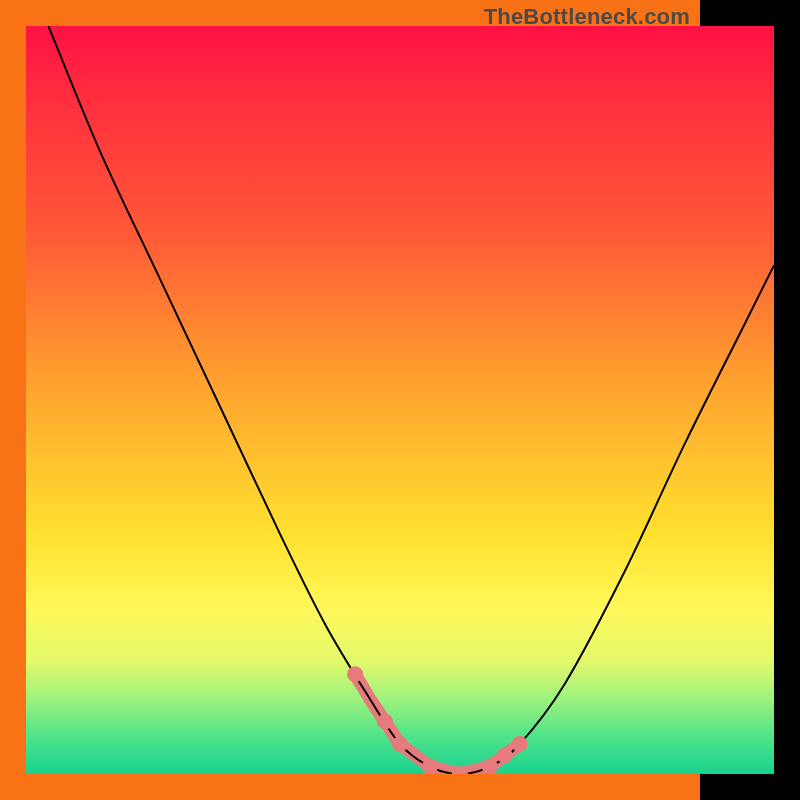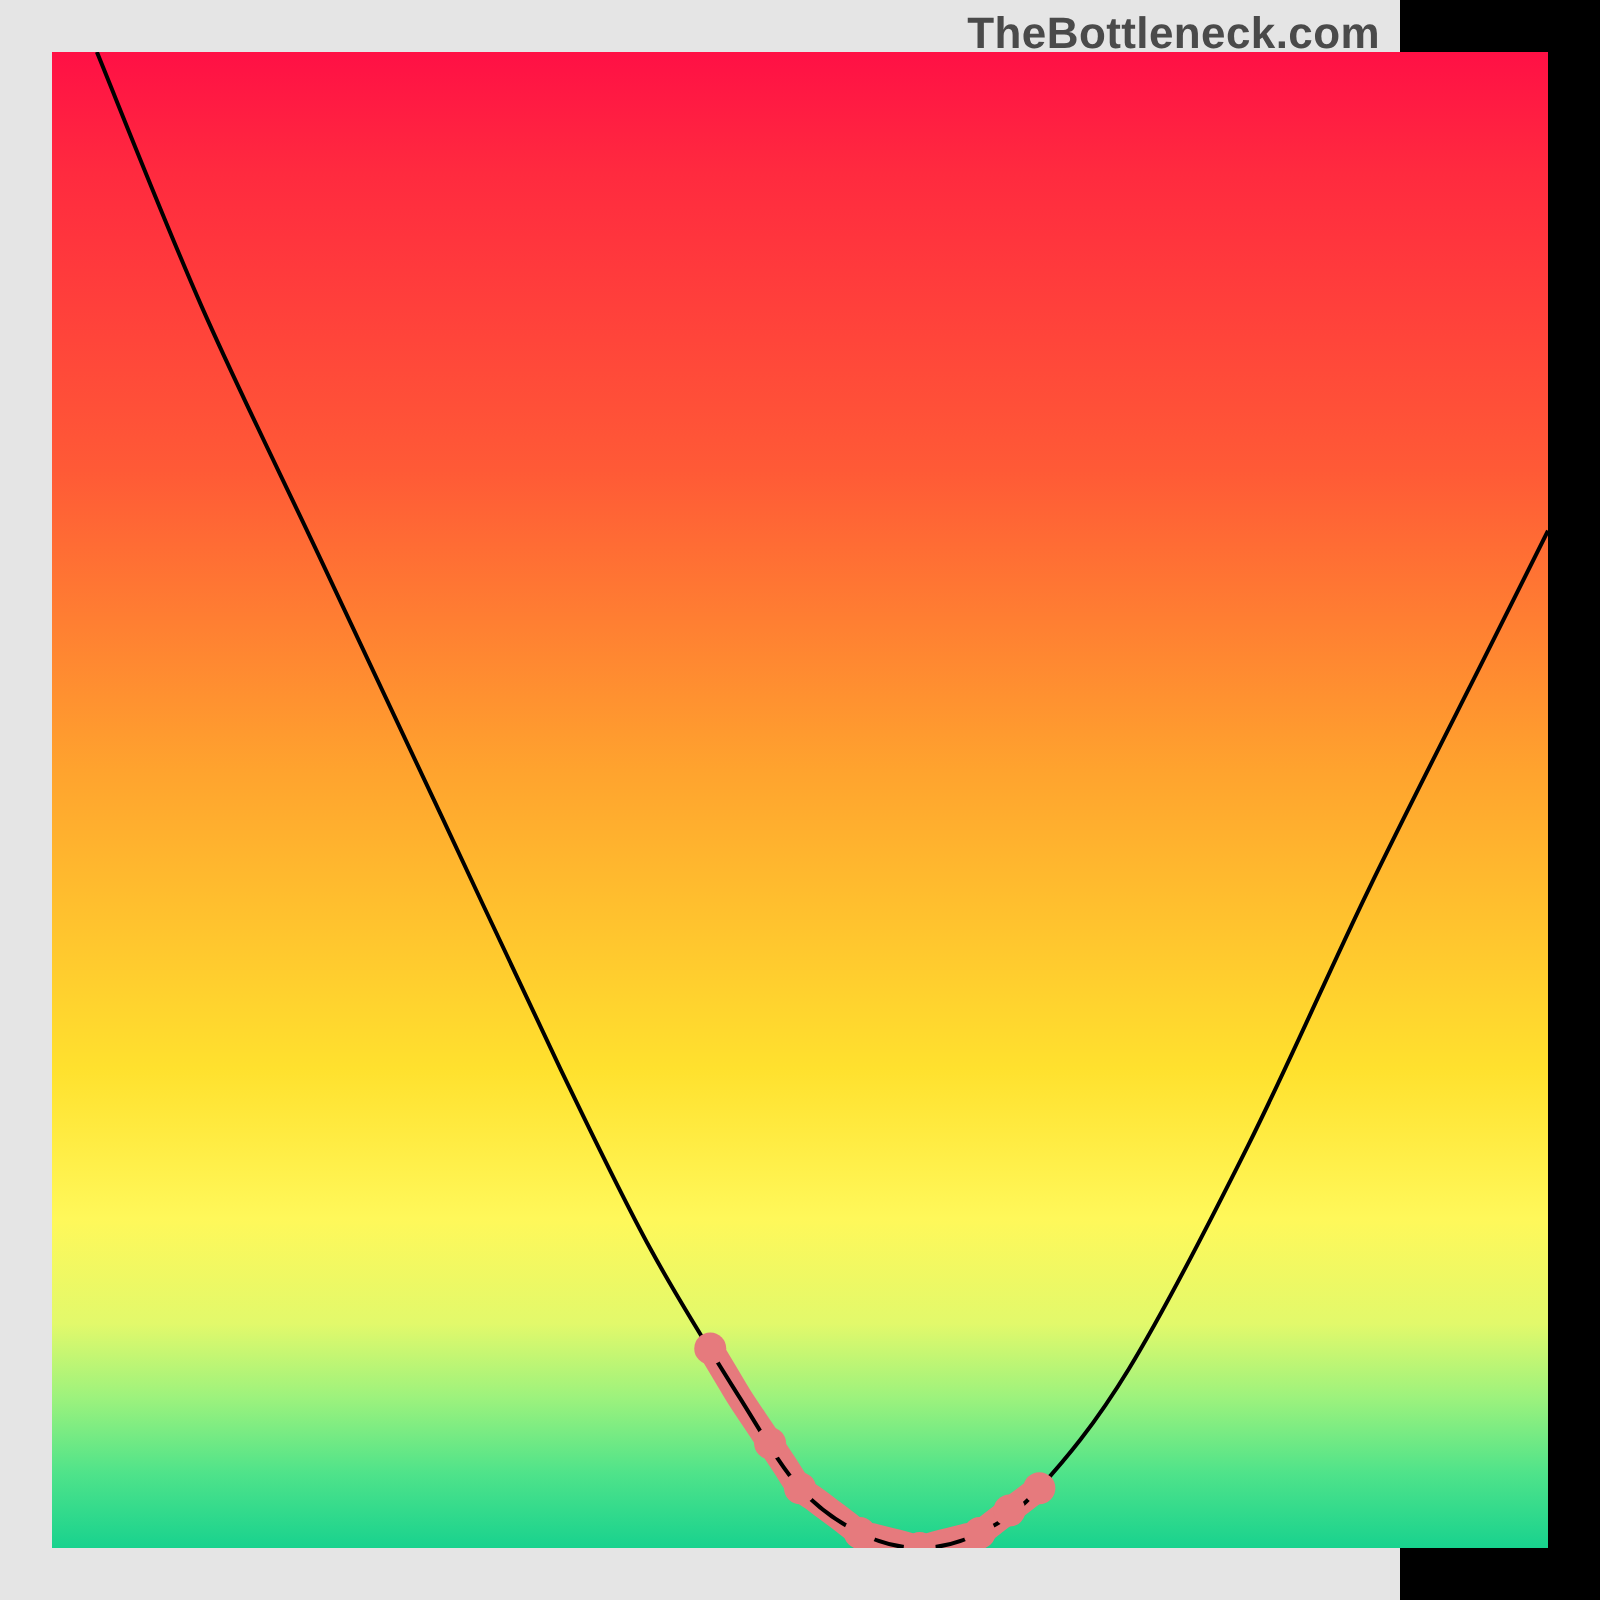--- a/index.html
+++ b/index.html
@@ -10,21 +10,21 @@
     background: #000;
     overflow: hidden;
     font-family: Arial, Helvetica, sans-serif;
   }
   .frame {
     position: absolute;
     top: 0;
     left: 0;
     width: 700px;
     height: 800px;
-    background: #e5e5e5;
+    background: #f97316;
     text-align: right;
   }
   .plot {
     position: absolute;
     top: 26px;
     left: 26px;
     width: 748px;
     height: 748px;
     
     background: linear-gradient(

